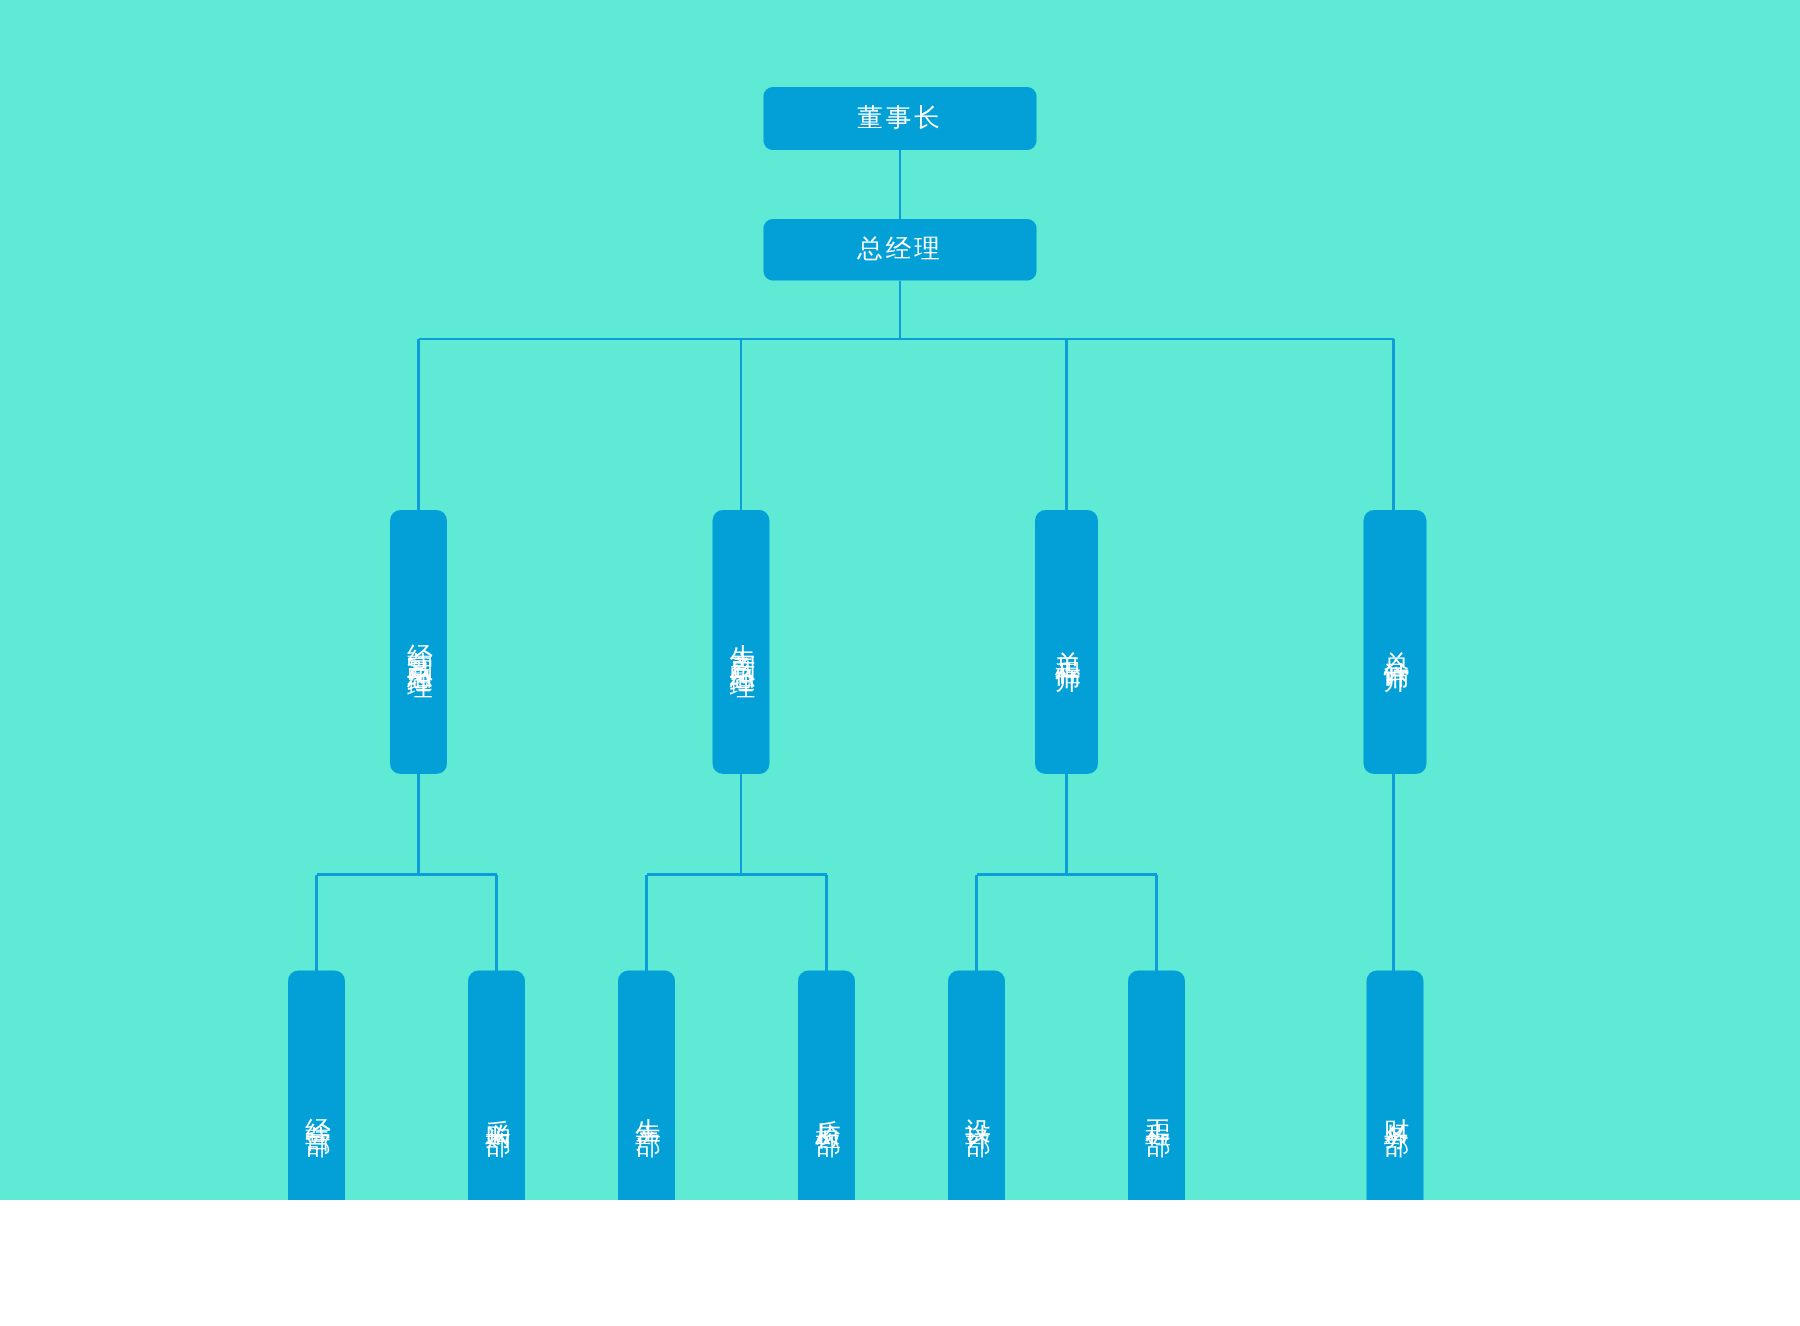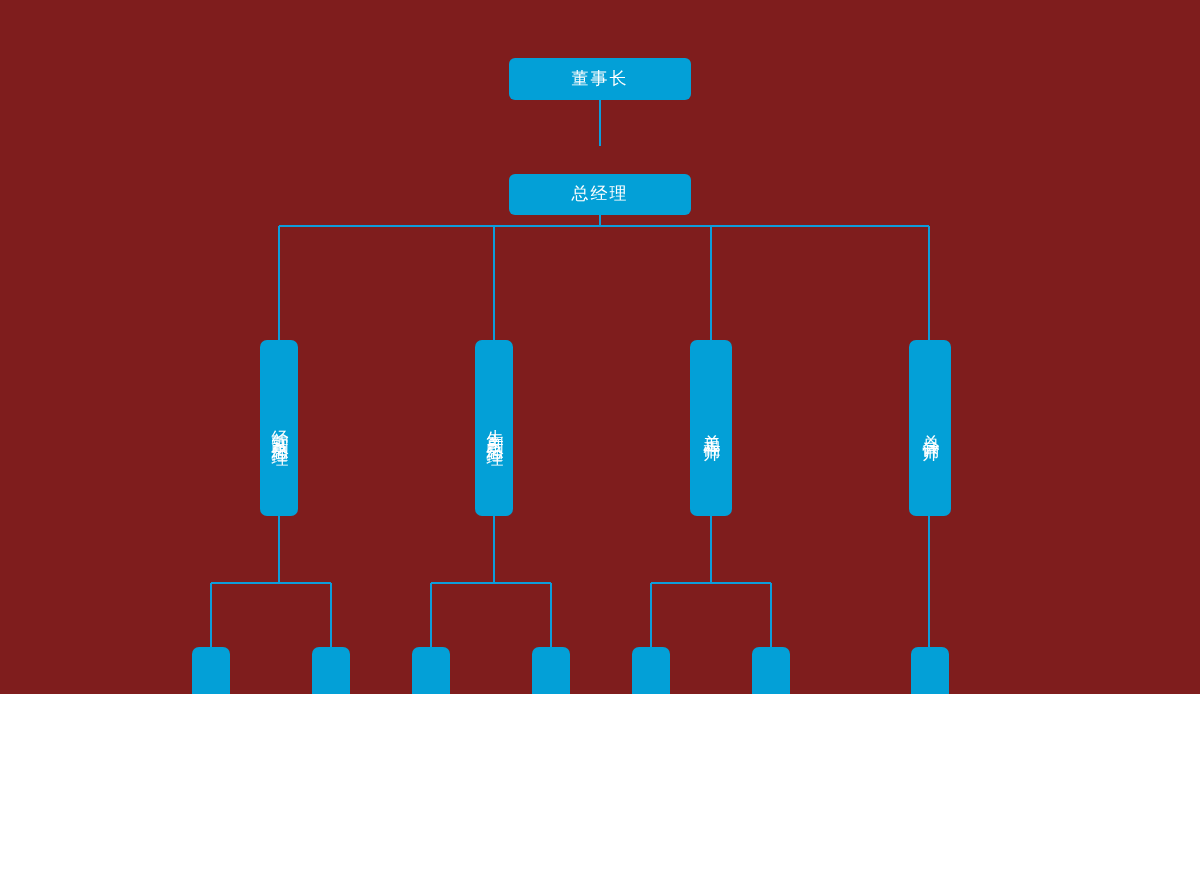--- a/index.html
+++ b/index.html
@@ -7,22 +7,22 @@
     margin: 0;
     padding: 0;
     background: #ffffff;
   }
   body {
     font-family: "Liberation Sans", "DejaVu Sans", sans-serif;
   }
   #chart-root {
     position: relative;
     width: 1200px;
-    height: 694px;
-    background: #7f1d1d;
+    height: 800px;
+    background: #5eead4;
     overflow: hidden;
   }
   svg#connector-layer {
     position: absolute;
     left: 0;
     top: 0;
     width: 1200px;
     height: 884px;
     pointer-events: none;
   }
@@ -93,21 +93,21 @@
       <path d="M771,583 L771,647"></path>
 
       <path d="M929,516 L929,647"></path>
     </g>
   </svg>
 
   <div class="node horizontal" style="left:509px; top:58px; width:182px; height:42px;">
     <span class="node-label">董事长</span>
   </div>
 
-  <div class="node horizontal" style="left:509px; top:146px; width:182px; height:41px;margin-top:28px;">
+  <div class="node horizontal" style="left:509px; top:146px; width:182px; height:41px;">
     <span class="node-label">总经理</span>
   </div>
 
   <div class="node vertical" style="left:260px; top:340px; width:38px; height:176px;">
     <span class="node-label">经营副总经理</span>
   </div>
 
   <div class="node vertical" style="left:475px; top:340px; width:38px; height:176px;">
     <span class="node-label">生产副总经理</span>
   </div>

